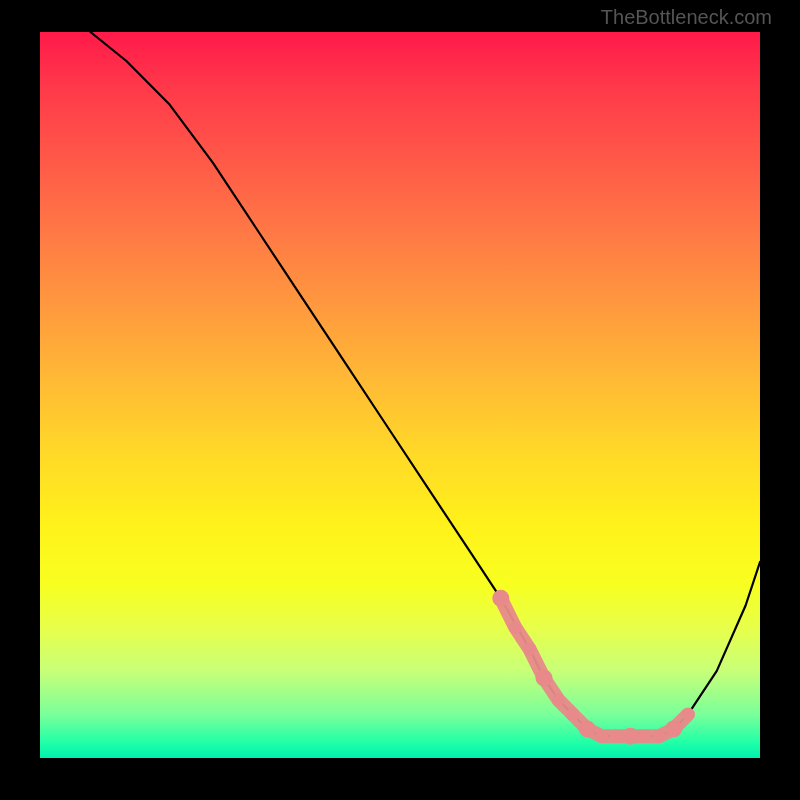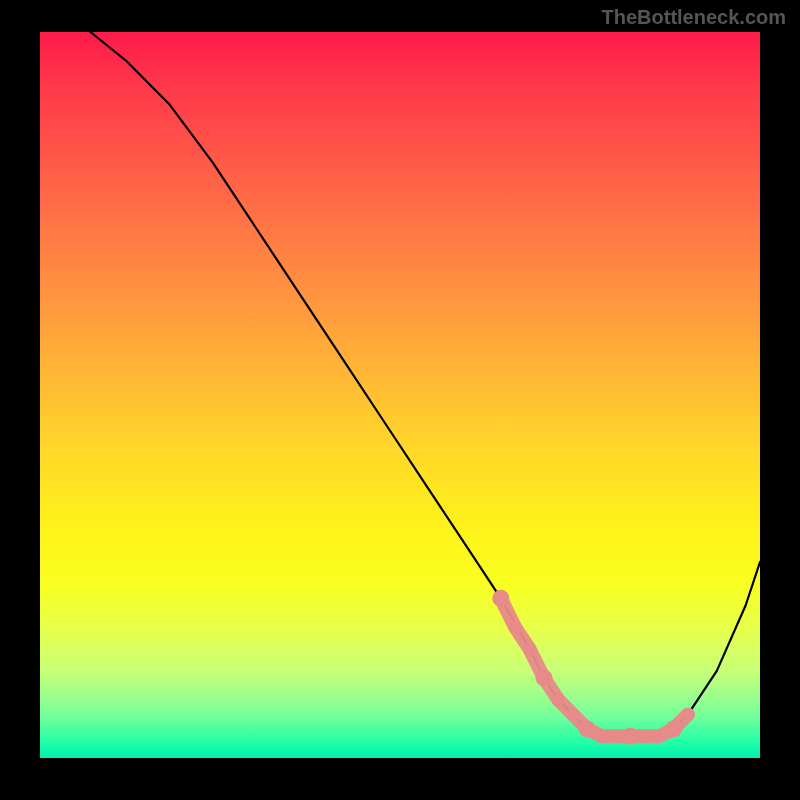--- a/index.html
+++ b/index.html
@@ -13,24 +13,24 @@
   }
   .container {
     width: 800px;
     height: 800px;
     position: relative;
     background: #000;
   }
   .watermark {
     position: absolute;
     top: 6px;
-    right: 14px;
+    right: 28px;
     color: #555;
     font-size: 20px;
-    font-weight: bold;
+    font-weight: normal;
     z-index: 10;
   }
   .plot-area {
     position: absolute;
     left: 40px;
     top: 32px;
     width: 720px;
     height: 726px;
   }
   .gradient-bg {

